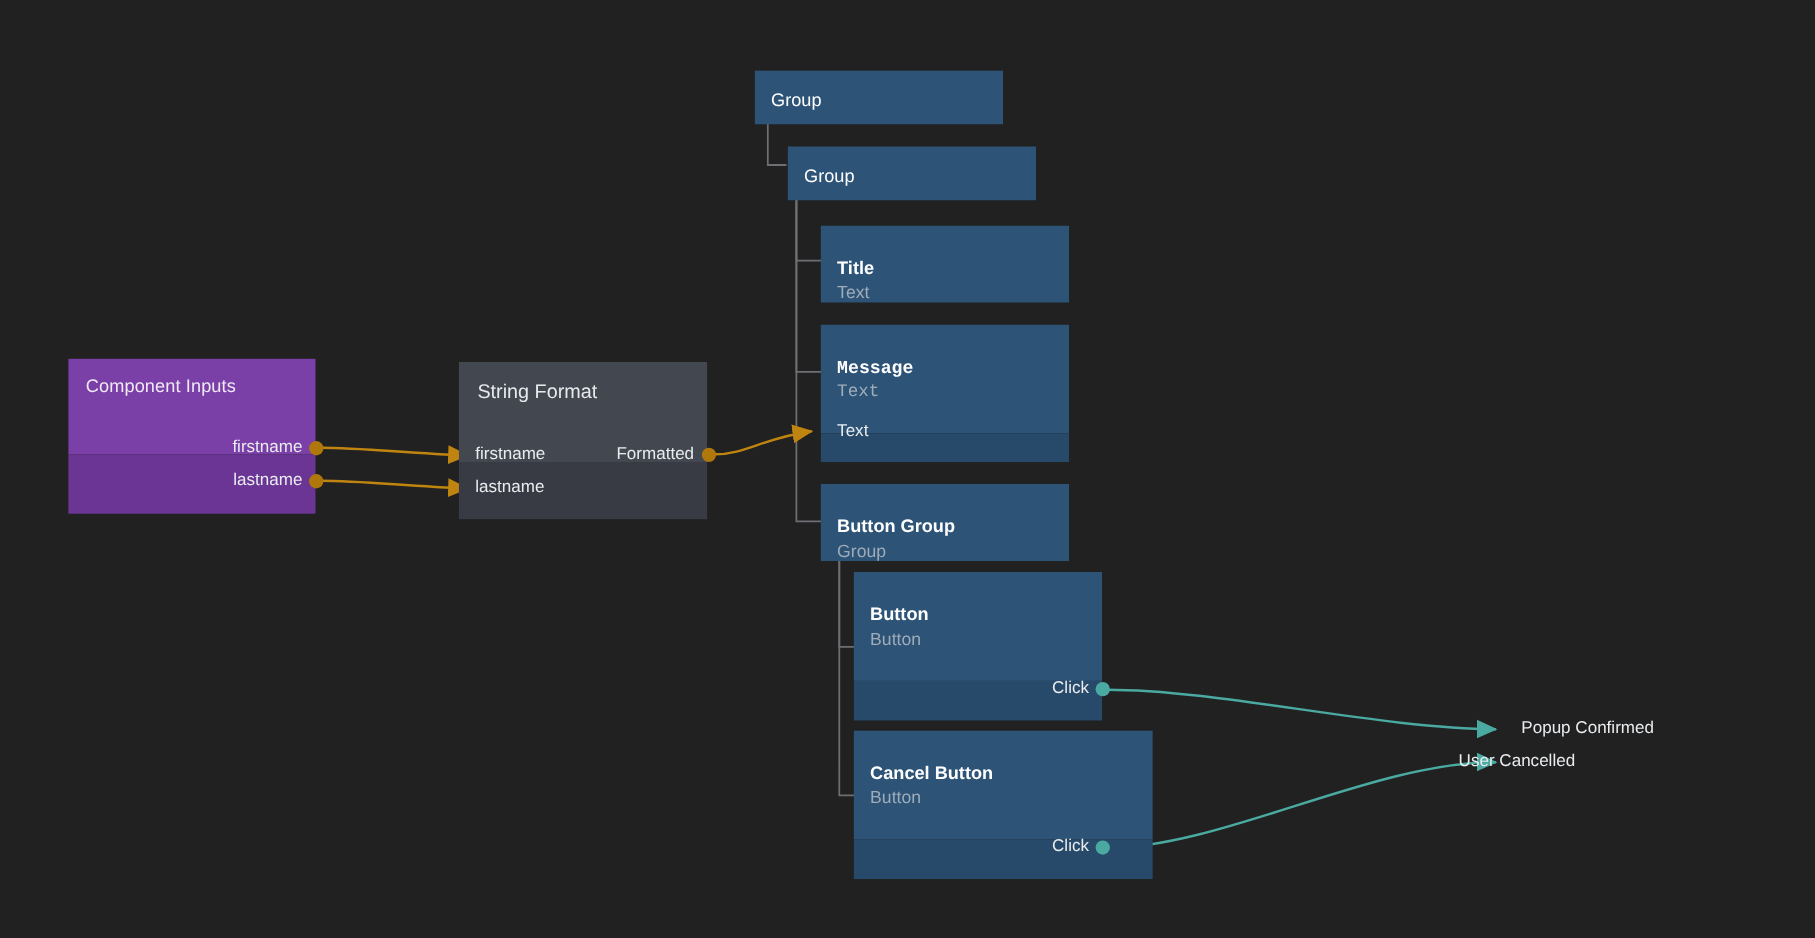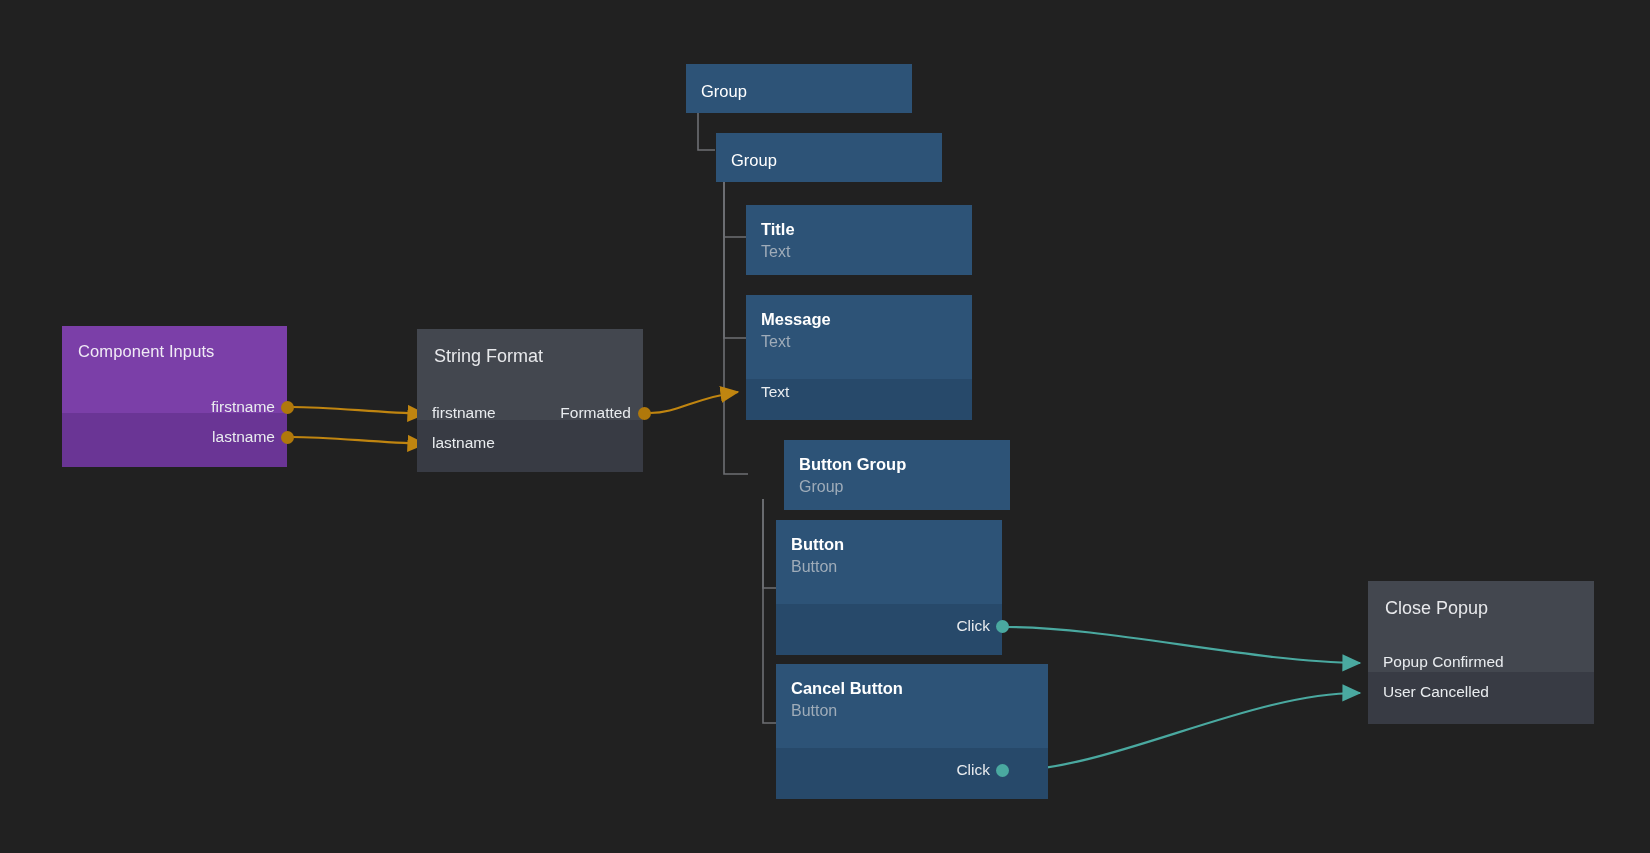--- a/index.html
+++ b/index.html
@@ -42,21 +42,21 @@
   }
   .node-slate .hdr .t {
     color: #e8e9ec; font-size: 18px;
   }
   .node-slate .body {
     background: #383b44;
   }
   
   .node-blue .hdr {
     background: #2d5377;
-    padding: 14px 0 0 15px;
+    padding: 29px 0 0 15px;
   }
   .node-blue .hdr .t {
     color: #ffffff; font-size: 16.5px; font-weight: bold;
     display: block; line-height: 21px;
   }
   .node-blue .hdr .s {
     color: #9facb9; font-size: 16px; font-weight: normal;
     display: block; line-height: 21px; margin-top: 1px;
   }
   .node-blue .body {
@@ -153,29 +153,29 @@
   </div>
 
   <div class="node node-blue" style="left:746px; top:205px; width:226px; height:70px;">
     <div class="hdr" style="height:70px;">
       <span class="t">Title</span>
       <span class="s">Text</span>
     </div>
   </div>
 
   <div class="node node-blue" style="left:746px; top:295px; width:226px; height:125px;">
-    <div class="hdr" style="height:70px;">
+    <div class="hdr" style="height:70px;font-family:Liberation Mono, monospace;">
       <span class="t">Message</span>
       <span class="s">Text</span>
     </div>
     <div class="body" style="height:55px;"></div>
   </div>
   <div class="port left" style="left:761px; top:383px; width:120px;">Text</div>
 
-  <div class="node node-blue" style="left:746px; top:440px; width:226px; height:70px;margin-left:38px;">
+  <div class="node node-blue" style="left:746px; top:440px; width:226px; height:70px;">
     <div class="hdr" style="height:70px;">
       <span class="t">Button Group</span>
       <span class="s">Group</span>
     </div>
   </div>
 
   <div class="node node-blue" style="left:776px; top:520px; width:226px; height:135px;">
     <div class="hdr" style="height:70px;">
       <span class="t">Button</span>
       <span class="s">Button</span>
@@ -188,22 +188,16 @@
   <div class="node node-blue" style="left:776px; top:664px; width:272px; height:135px;">
     <div class="hdr" style="height:70px;">
       <span class="t">Cancel Button</span>
       <span class="s">Button</span>
     </div>
     <div class="body" style="height:65px;"></div>
   </div>
   <div class="port right" style="left:850px; top:761px; width:140px;">Click</div>
   <span class="dot teal" style="left:996px; top:764px;"></span>
 
-  <div class="node node-slate" style="left:1368px; top:581px; width:226px; height:143px;">
-    <div class="hdr" style="height:58px;">
-      <span class="t">Close Popup</span>
-    </div>
-    <div class="body" style="height:85px;"></div>
-  </div>
   <div class="port left" style="left:1383px; top:653px; width:200px;">Popup Confirmed</div>
-  <div class="port left" style="left:1383px; top:683px; width:200px;">User Cancelled</div>
+  <div class="port left" style="left:1326px; top:683px; width:200px;">User Cancelled</div>
 
 </div>
 
 </body></html>

